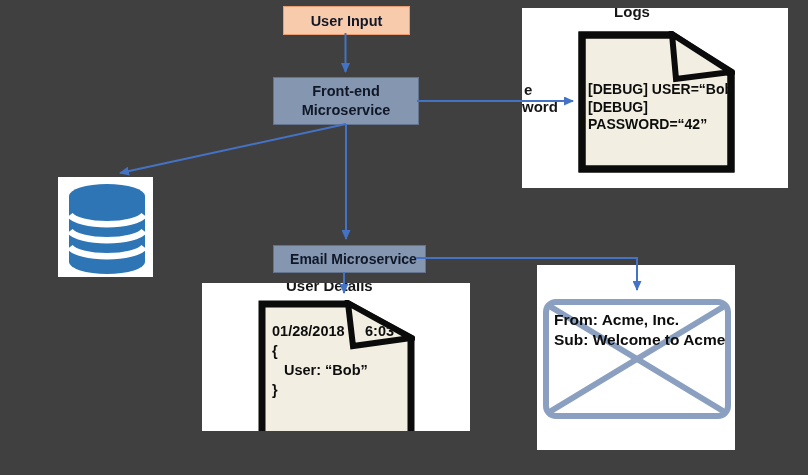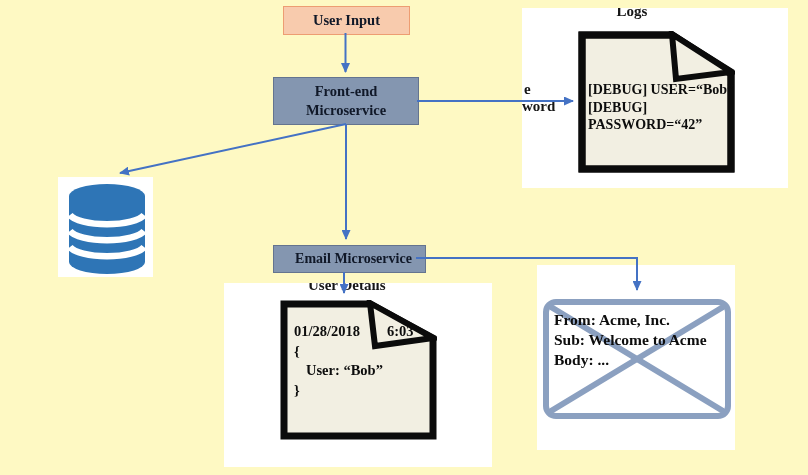--- a/index.html
+++ b/index.html
@@ -2,27 +2,27 @@
 <html style="--arrow: #4472C4; --peach: #F8CBAD; --node: #8496B0; --db: #2E75B6; --paper: #F2EFE2; --env: #8BA0C0;"><head>
 <meta charset="utf-8">
 <style>
   :root{
     --arrow:#4472C4; --peach:#F8CBAD; --peach-border:#ED9D72;
     --node:#8496B0; --node-border:#64748F; --db:#2E75B6;
     --paper:#F2EFE2; --doc-border:#0B0B0B; --env:#8BA0C0; --ink:#111111;
   }
   html,body{margin:0;padding:0;background:#000;}
   .canvas{
-    position:relative;width:808px;height:475px;background:#fef9c3;
-    font-family:Liberation Serif, serif;overflow:hidden;color:var(--ink);
+    position:relative;width:808px;height:475px;background:#404040;
+    font-family:Liberation Sans, sans-serif;overflow:hidden;color:var(--ink);
   }
   .panel{position:absolute;background:#ffffff;overflow:hidden;z-index:1;}
   #logs-panel{left:522px;top:8px;width:266px;height:180px;}
   #db-panel{left:58px;top:177px;width:95px;height:100px;}
-  #file-panel{left:224px;top:283px;width:268px;height:184px;}
+  #file-panel{left:202px;top:283px;width:268px;height:148px;}
   #email-panel{left:537px;top:265px;width:198px;height:185px;}
 
   .panel-title{position:absolute;font-weight:700;font-size:15px;color:#161616;white-space:nowrap;}
   .logs-title{left:0;top:-5px;width:220px;text-align:center;}
   .file-title{left:84px;top:-6px;}
 
   .frag{position:absolute;font-weight:700;font-size:15px;color:#161616;}
   .frag-e{left:2px;top:73px;}
   .frag-word{left:0px;top:90px;text-align:right;}
 
@@ -118,21 +118,20 @@
 
   <div class="panel" id="email-panel">
     <svg class="envelope" width="190" height="122" viewBox="0 0 190 122">
       <rect class="env-shape" x="4" y="4" width="182" height="114" rx="10"></rect>
       <path class="env-shape" d="M9,9 L181,113"></path>
       <path class="env-shape" d="M181,9 L9,113"></path>
     </svg>
     <div class="mail-text">
       <div>From: Acme, Inc.</div>
       <div>Sub: Welcome to Acme</div>
-      <div>Body: ...</div>
     </div>
   </div>
 
   <div class="node" id="user-input">User Input</div>
   <div class="node" id="frontend">
     <div>Front-end</div>
     <div>Microservice</div>
   </div>
   <div class="node" id="email-node">Email Microservice</div>
 

